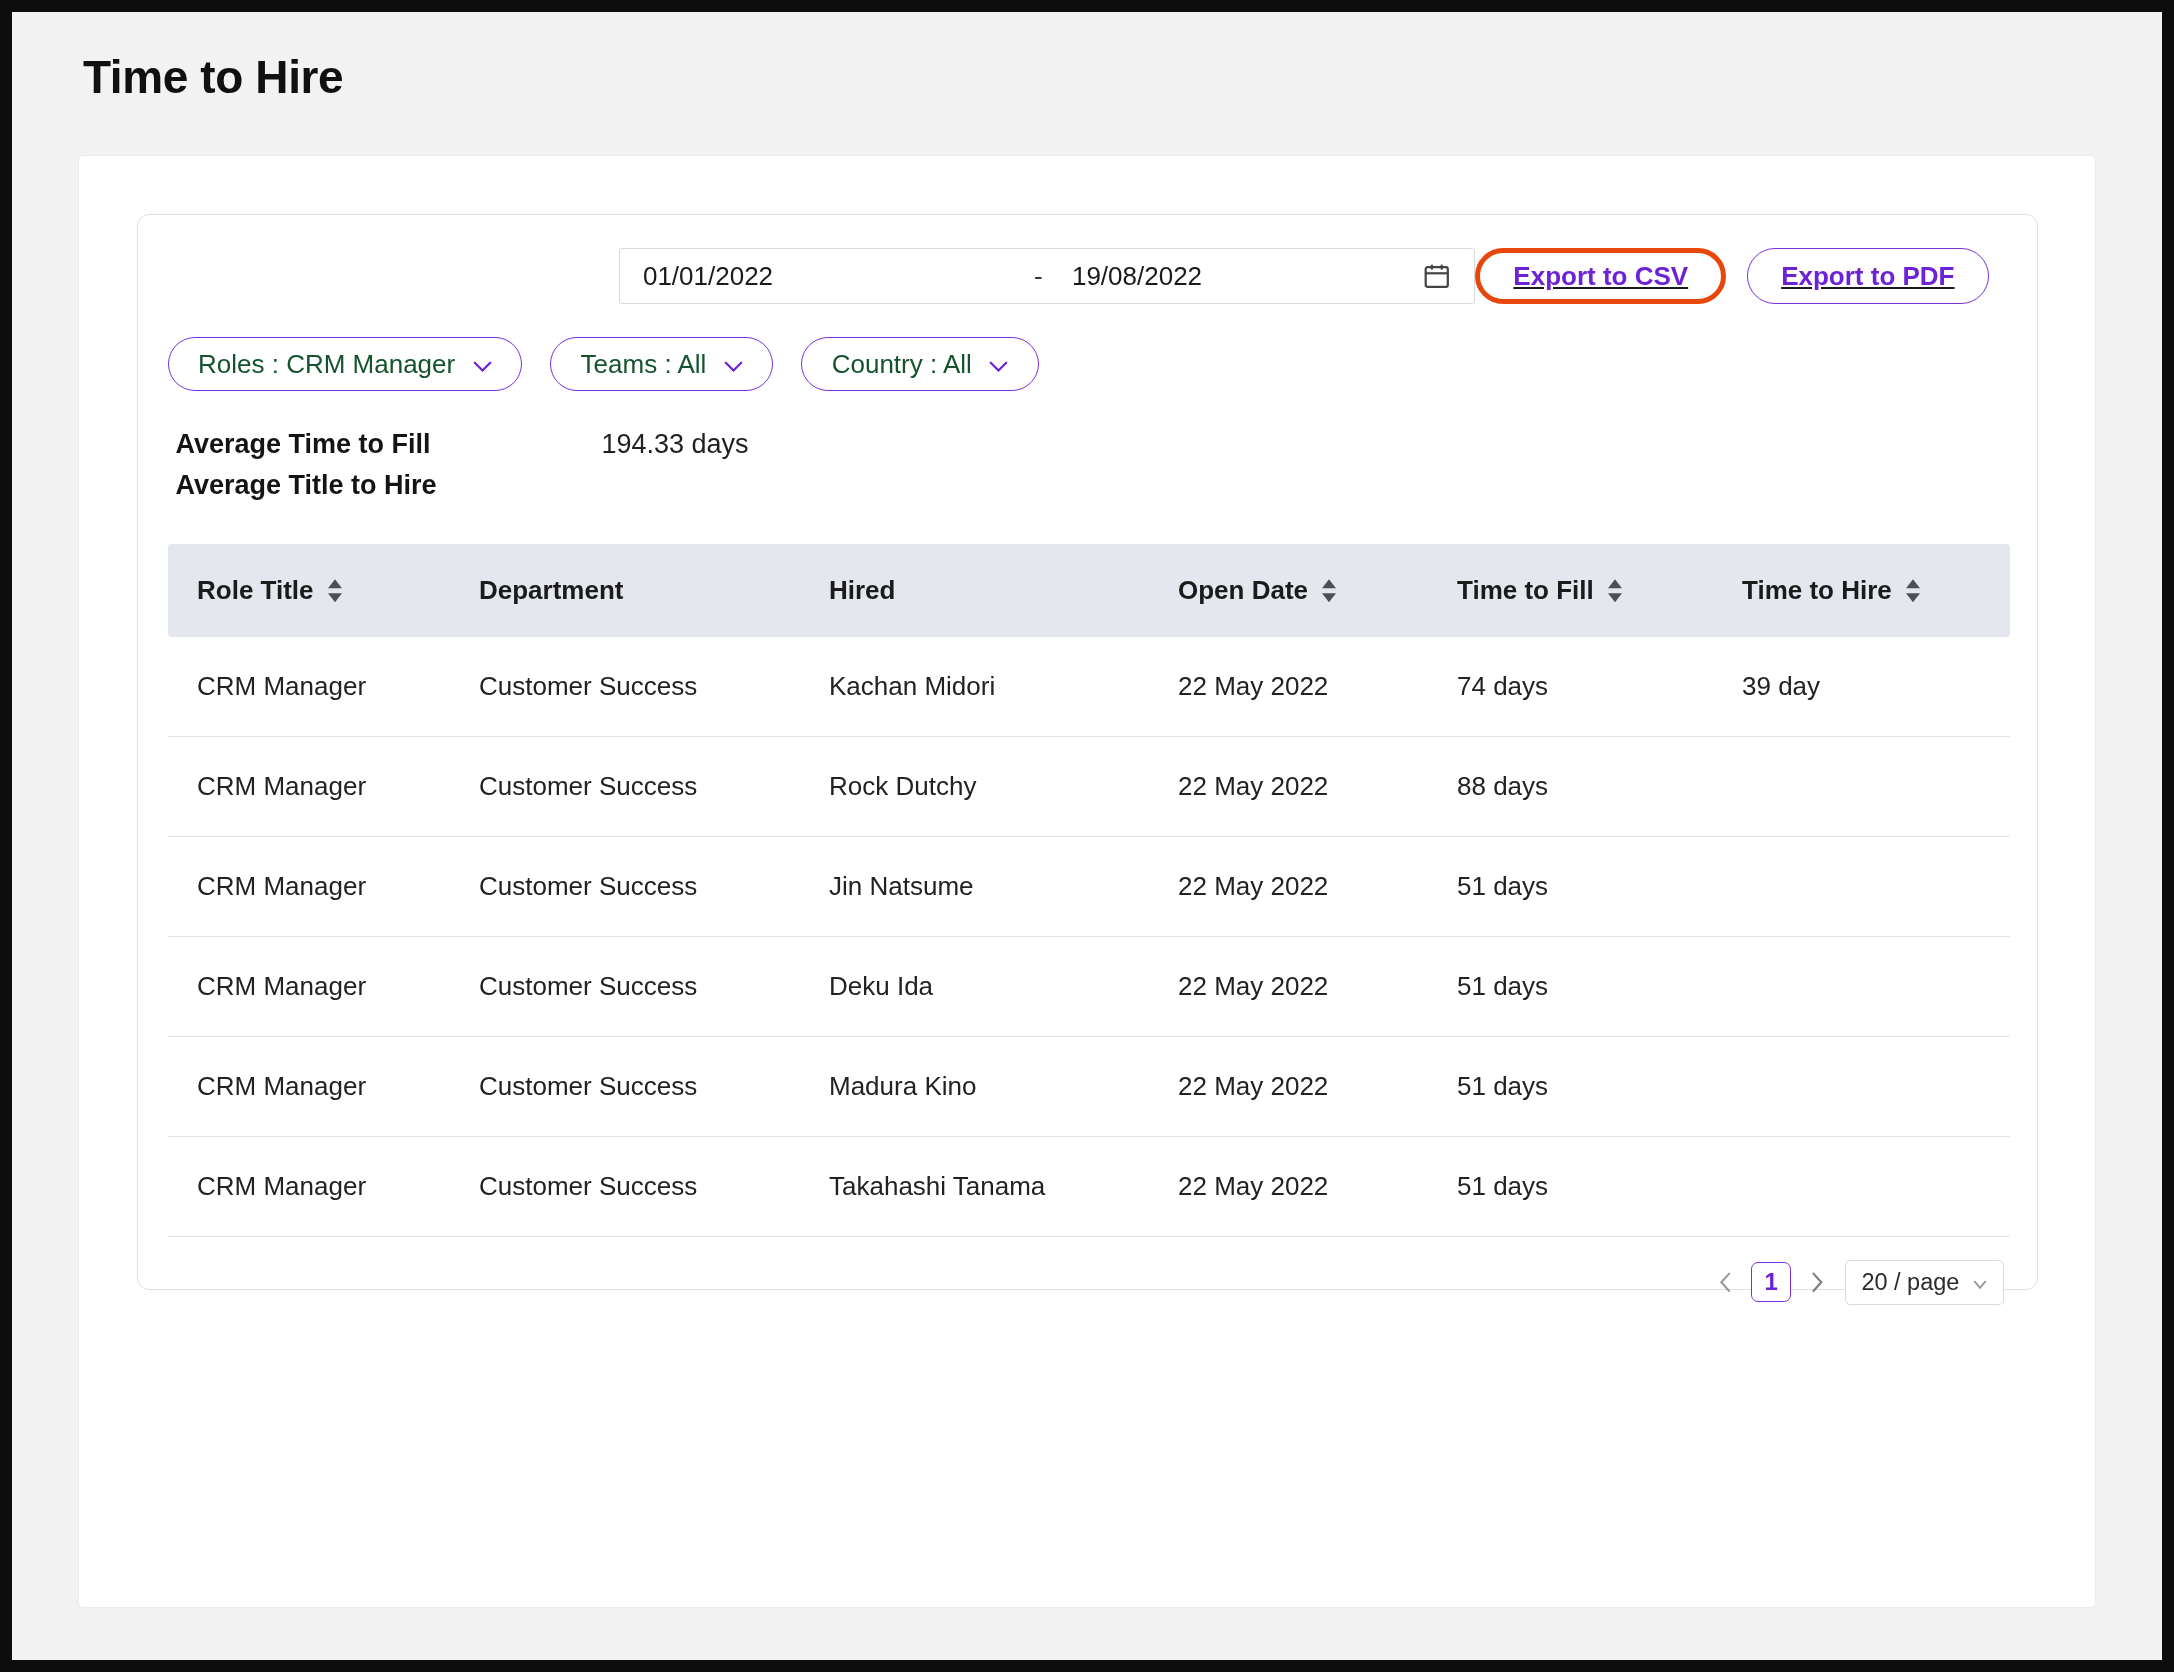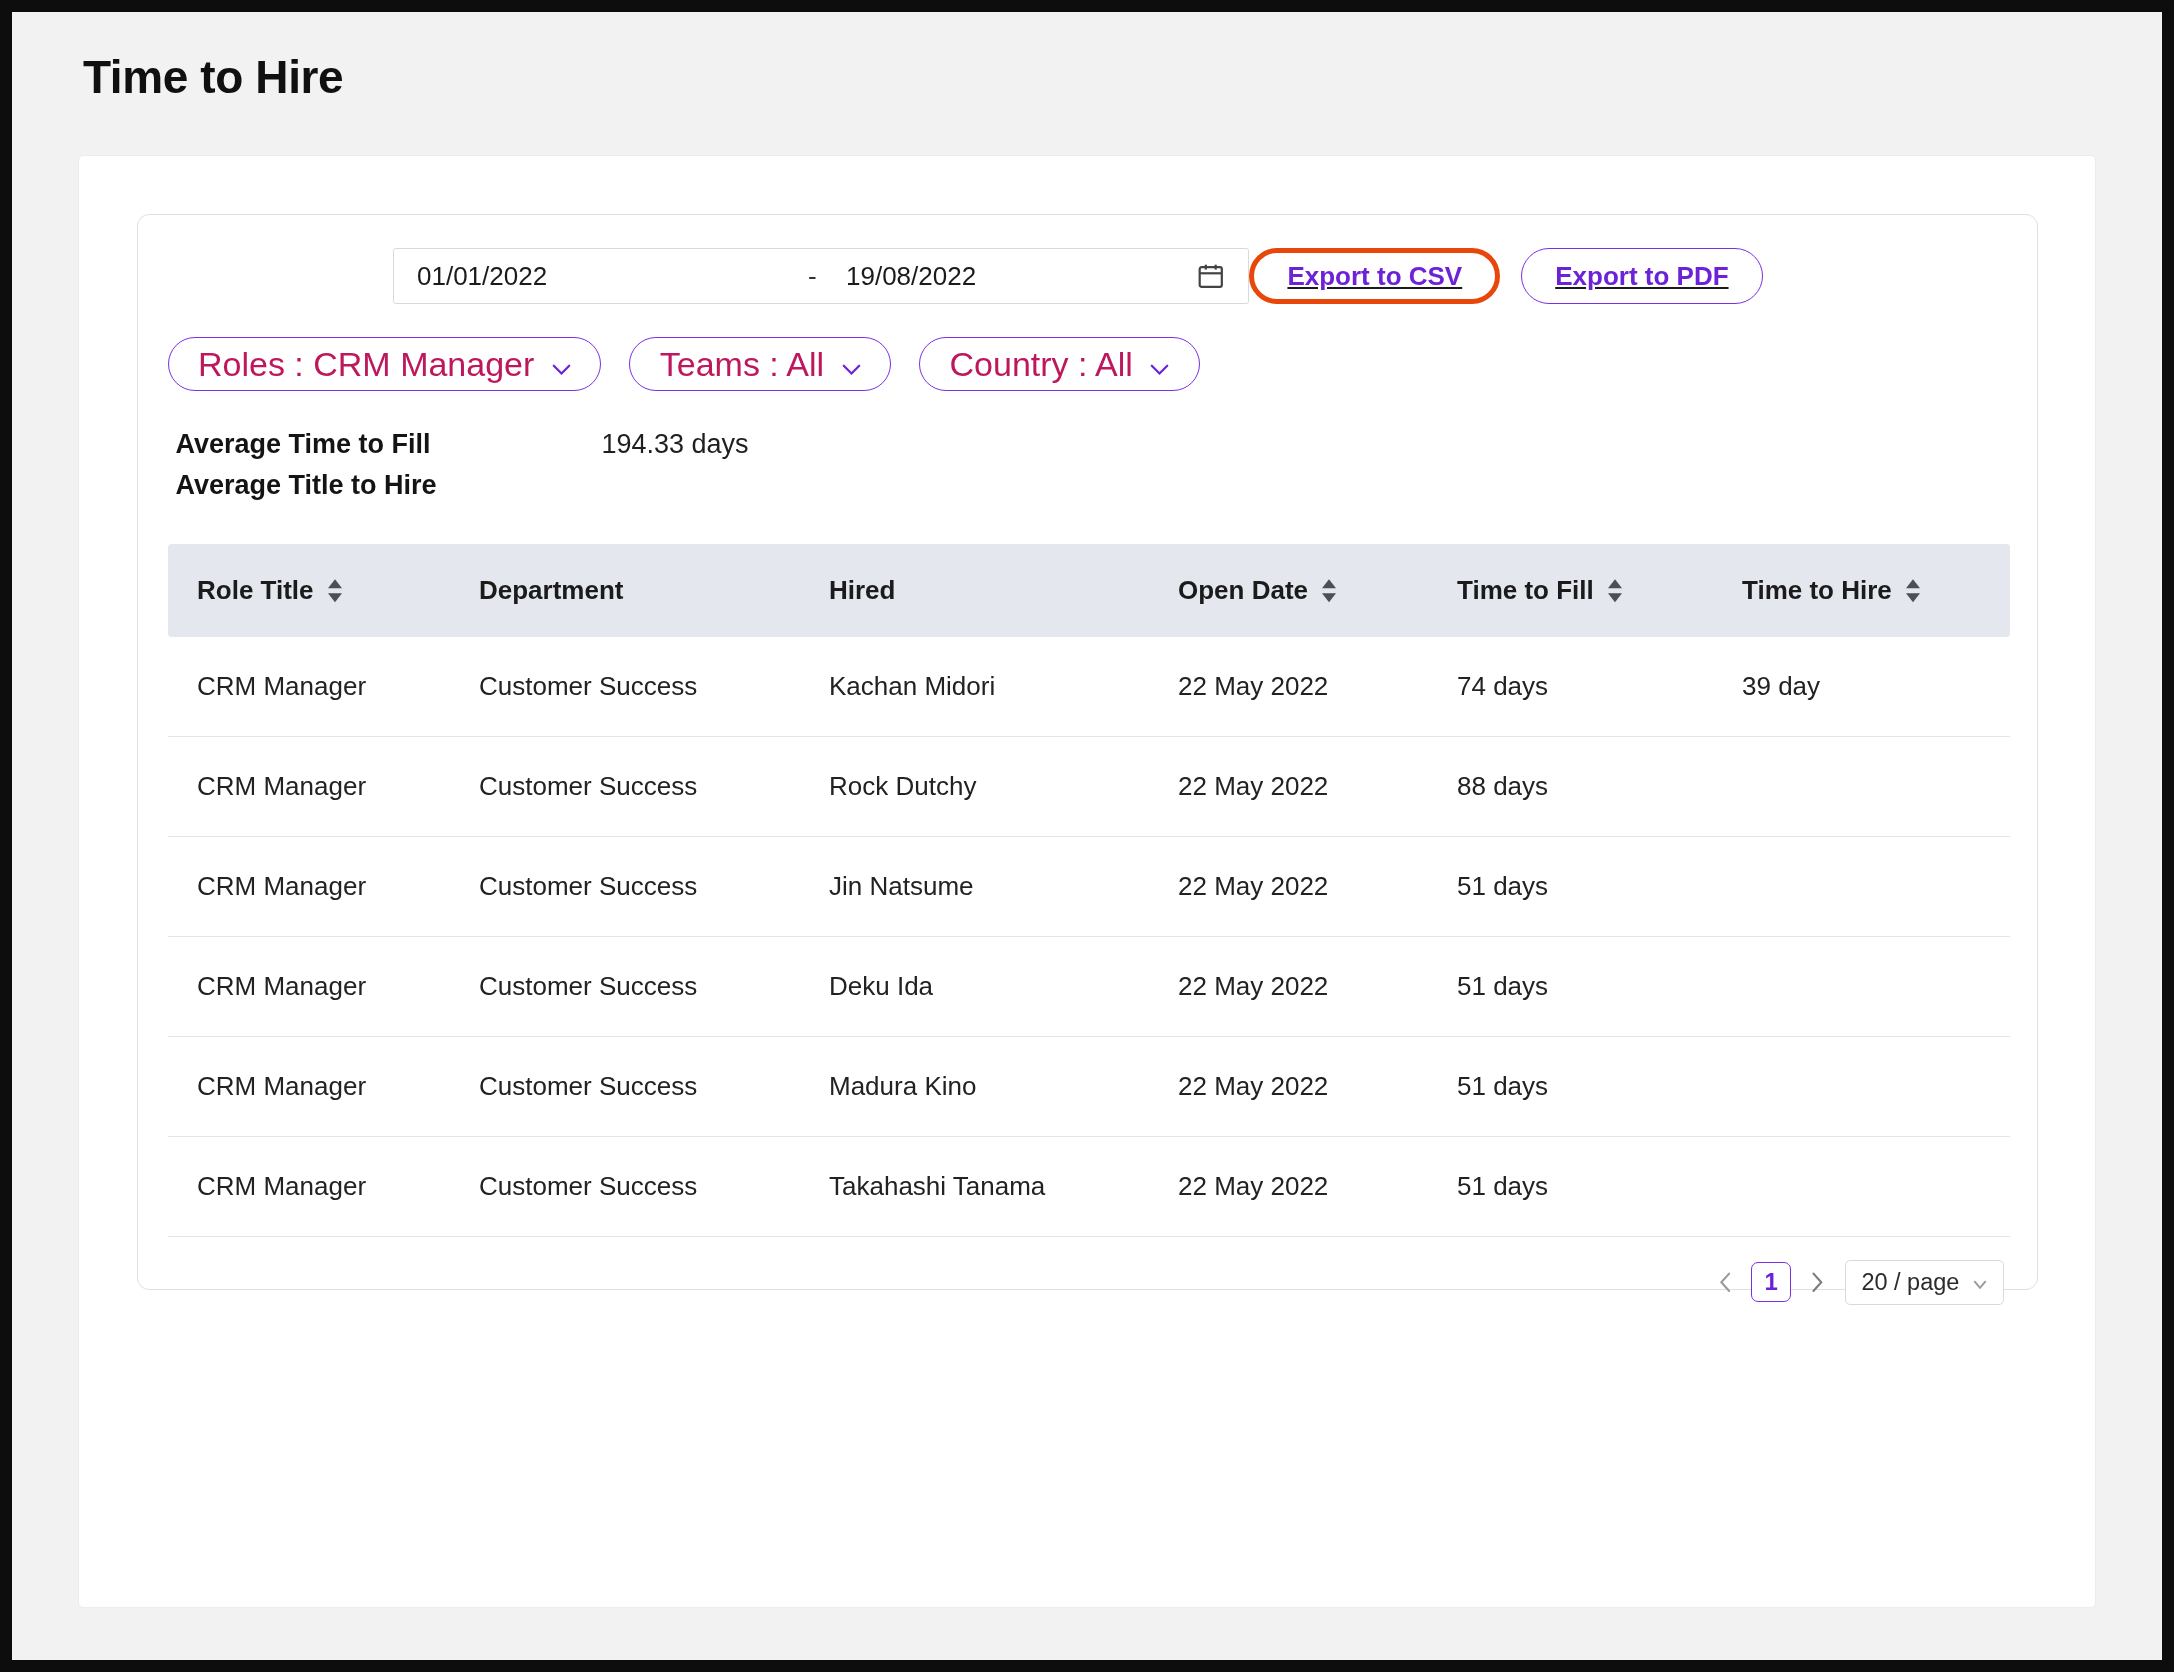--- a/index.html
+++ b/index.html
@@ -19,21 +19,21 @@
   .outer-card {
     position:absolute; left:66px; top:143px; width:2018px; height:1453px;
     background:#ffffff; border:0.9px solid #ececec; border-radius:5.2px;
   }
   .inner-card {
     position:absolute; left:58px; top:58px; width:1901px; height:1076px;
     background:#ffffff; border:0.9px solid #e0e0e0; border-radius:12px;
     padding:33px 29.5px 0 29.5px;
   }
   
-  .toolbar { display:flex; justify-content:center; align-items:flex-start; }
+  .toolbar { display:flex; justify-content:flex-end; align-items:flex-start; }
   .date-range {
     width:856px; height:56px; background:#fff;
     border:0.9px solid #d9d9d9; border-radius:2.6px;
     display:flex; align-items:center; padding:0 22.6px;
     font-size:26px; color:#1b1b1b; cursor:pointer;
   }
   .date-start { width:391px; }
   .date-sep { width:38px; color:#333; }
   .date-end { flex:1; }
   .cal-icon { display:flex; align-items:center; }
@@ -43,21 +43,21 @@
     display:inline-flex; align-items:center; padding:0 33px;
     font-size:26px; font-weight:600; color:#6d22d8; cursor:pointer;
     font-family:"Liberation Sans", sans-serif;
   }
   .btn-csv { border:5.2px solid #e8470b; }
   .btn-pdf { border:1.7px solid #7b2fe0; }
   
   .filters { display:flex; gap:28px; margin-top:33px; }
   .pill {
     height:54px; border:1.7px solid #7b2fe0; border-radius:28px; background:#fff;
-    color:#be185d; font-size:34px;
+    color:#14532d; font-size:26px;
     display:inline-flex; align-items:center; gap:17.4px; padding:0 29.5px; cursor:pointer;
     font-family:"Liberation Sans", sans-serif;
   }
   
   .stats { margin-top:38px; display:grid; grid-template-columns:426px auto; row-gap:10.4px; font-size:27px;margin-left:8px; }
   .stat-label { font-weight:700; color:#141414; }
   .stat-value { color:#1f1f1f; }
   
   table { width:100%; border-collapse:collapse; margin-top:43px; table-layout:fixed; }
   thead th {

